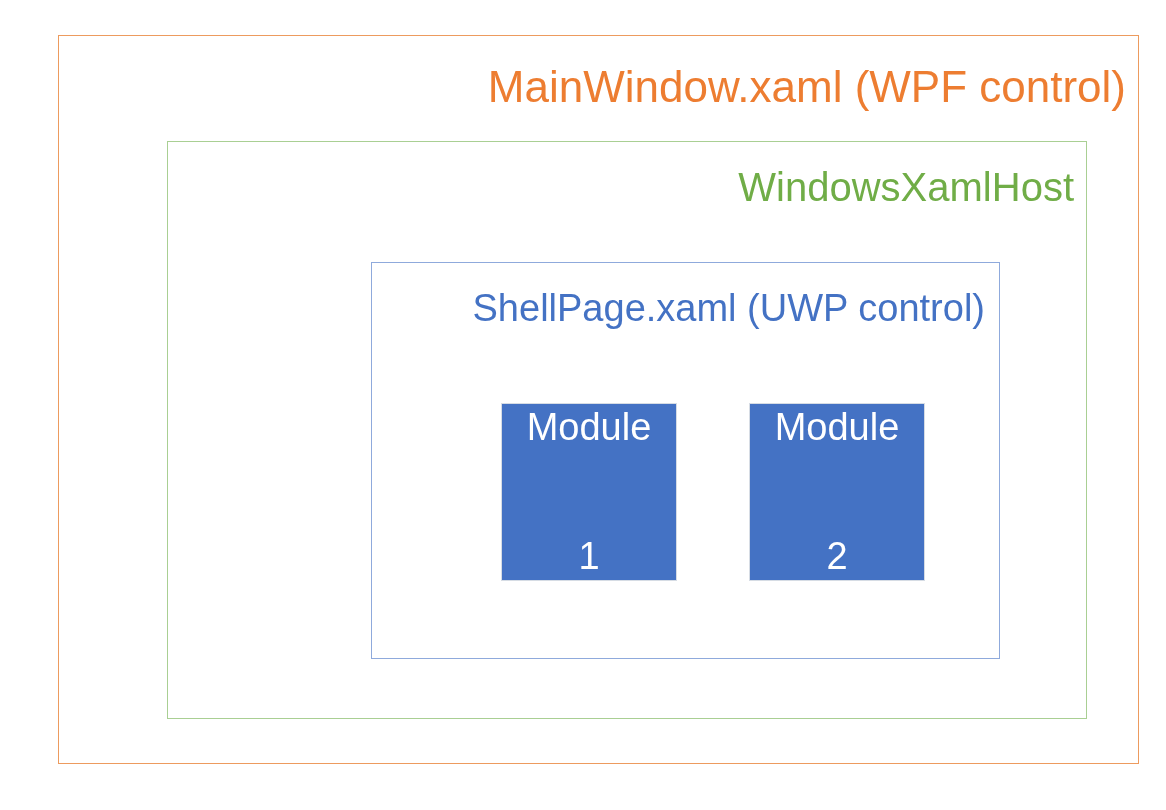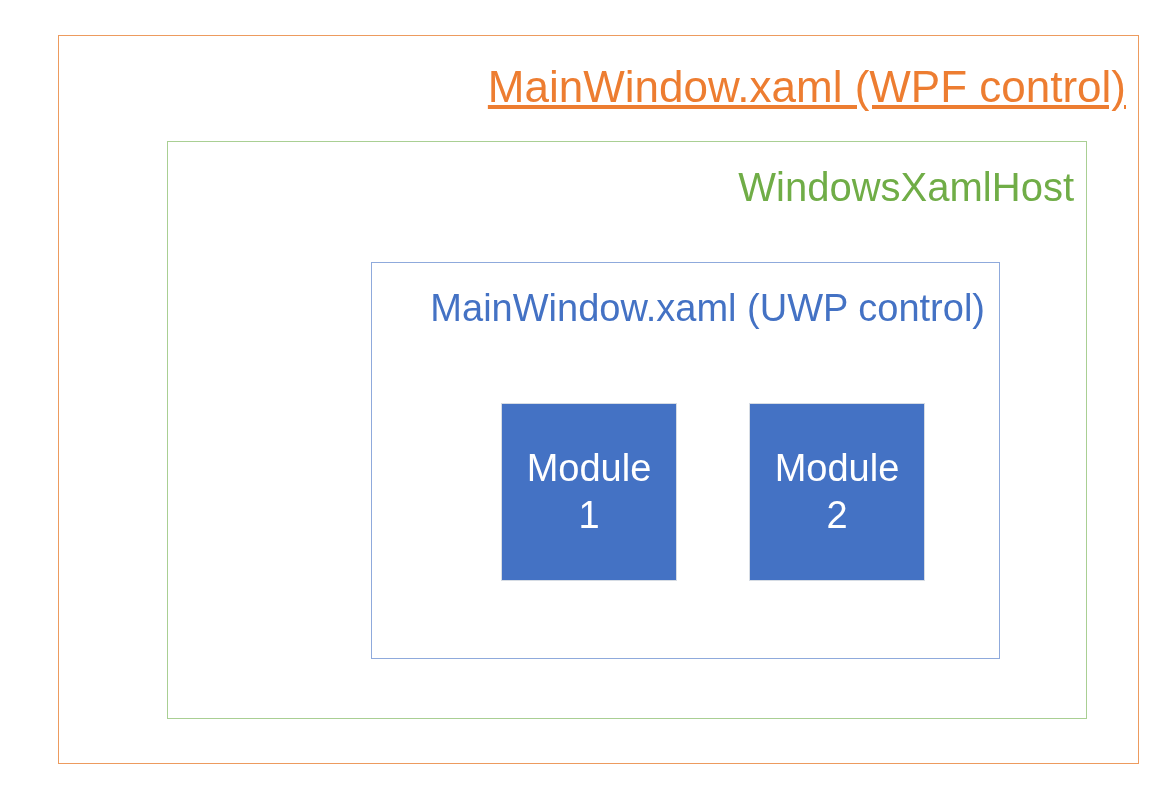--- a/index.html
+++ b/index.html
@@ -61,21 +61,20 @@
   .label {
     position: absolute;
     white-space: nowrap;
     line-height: 1.05;
   }
   .label-outer {
     right: 12px;
     top: 28px;
     font-size: 44px;
     color: #ED7D31;
-    text-decoration: underline;
   }
   .label-middle {
     right: 12px;
     top: 24px;
     font-size: 40px;
     color: #70AD47;
   }
   .label-inner {
     right: 14px;
     top: 26px;
@@ -87,21 +86,21 @@
   .module {
     position: absolute;
     width: 176px;
     height: 178px;
     background: #4472C4;
     border: 1px solid #D6DCE4;
     box-sizing: border-box;
     display: flex;
     flex-direction: column;
     align-items: center;
-    justify-content: center;
+    justify-content: space-between;
     color: #ffffff;
     font-size: 38px;
     line-height: 1.25;
     text-align: center;
   }
   .module-1 { left: 501px; top: 403px; }
   .module-2 { left: 749px; top: 403px; }
   .module-name { display: block; }
   .module-number { display: block; }
 </style>
@@ -112,21 +111,21 @@
 
   <div class="box-outer">
     <div class="label label-outer">MainWindow.xaml (WPF control)</div>
   </div>
 
   <div class="box-middle">
     <div class="label label-middle">WindowsXamlHost</div>
   </div>
 
   <div class="box-inner">
-    <div class="label label-inner">MainWindow.xaml (UWP control)</div>
+    <div class="label label-inner">ShellPage.xaml (UWP control)</div>
   </div>
 
   <div class="module module-1">
     <span class="module-name">Module</span>
     <span class="module-number">1</span>
   </div>
 
   <div class="module module-2">
     <span class="module-name">Module</span>
     <span class="module-number">2</span>

